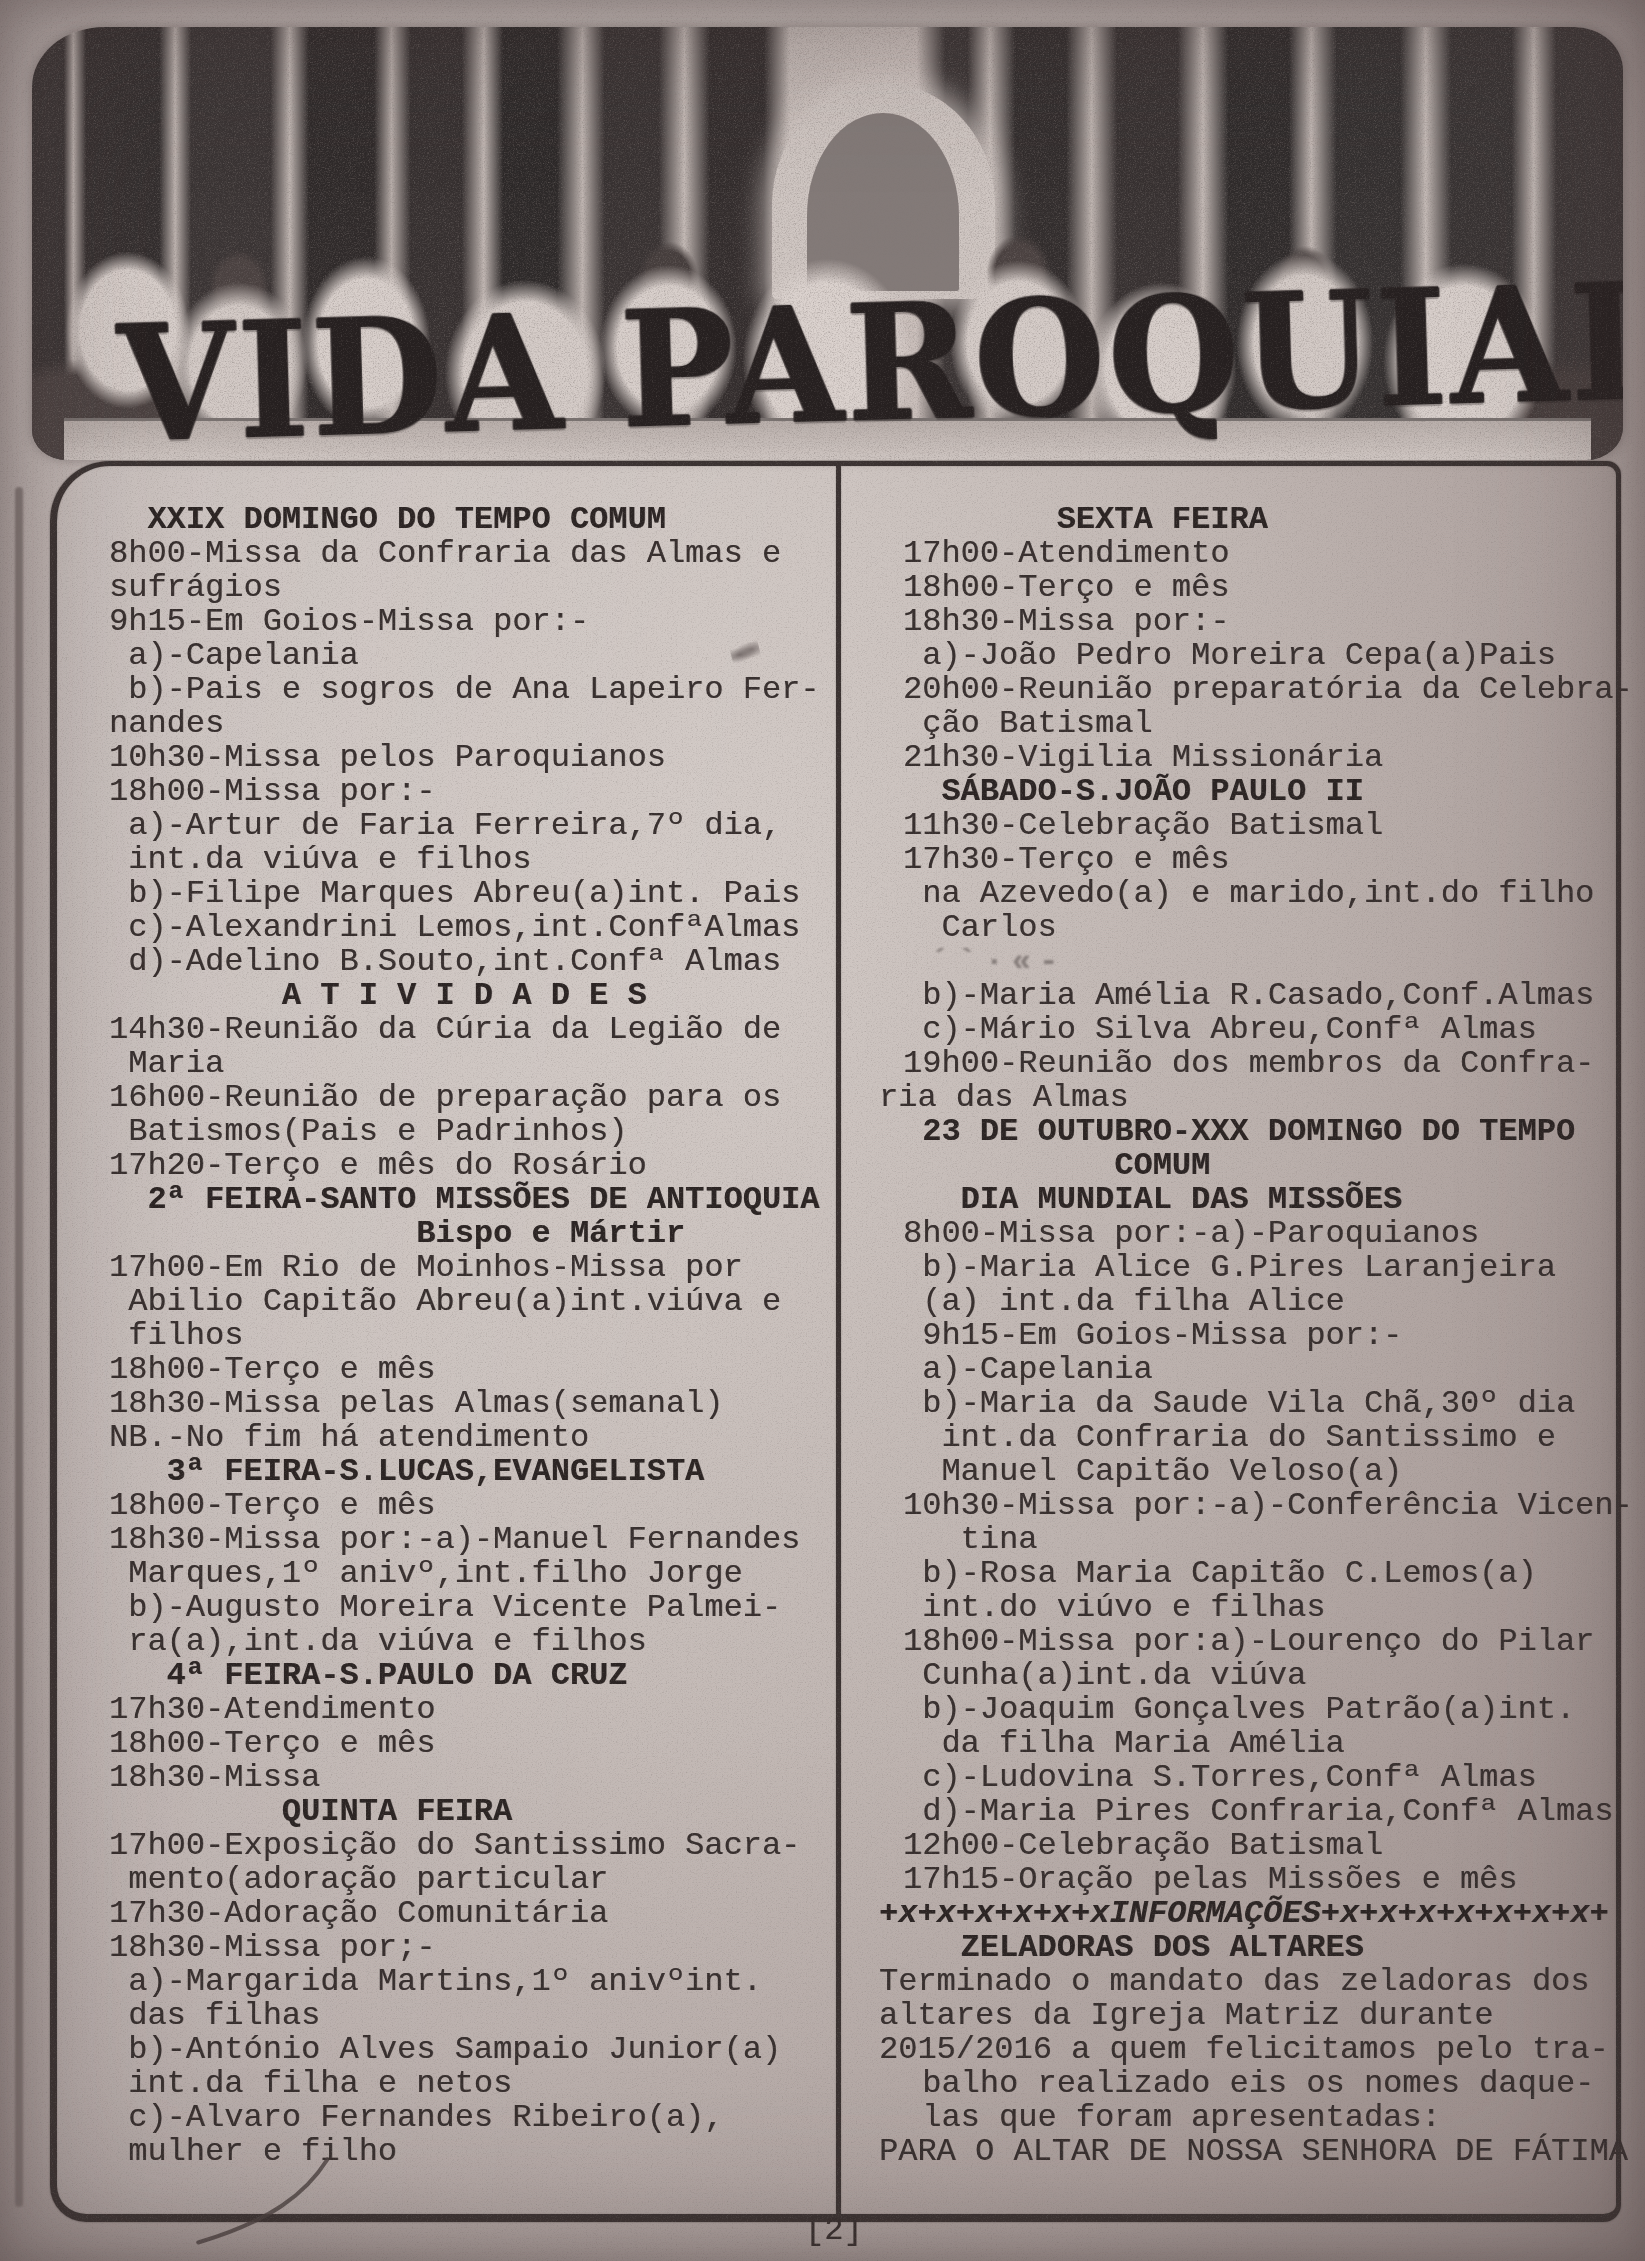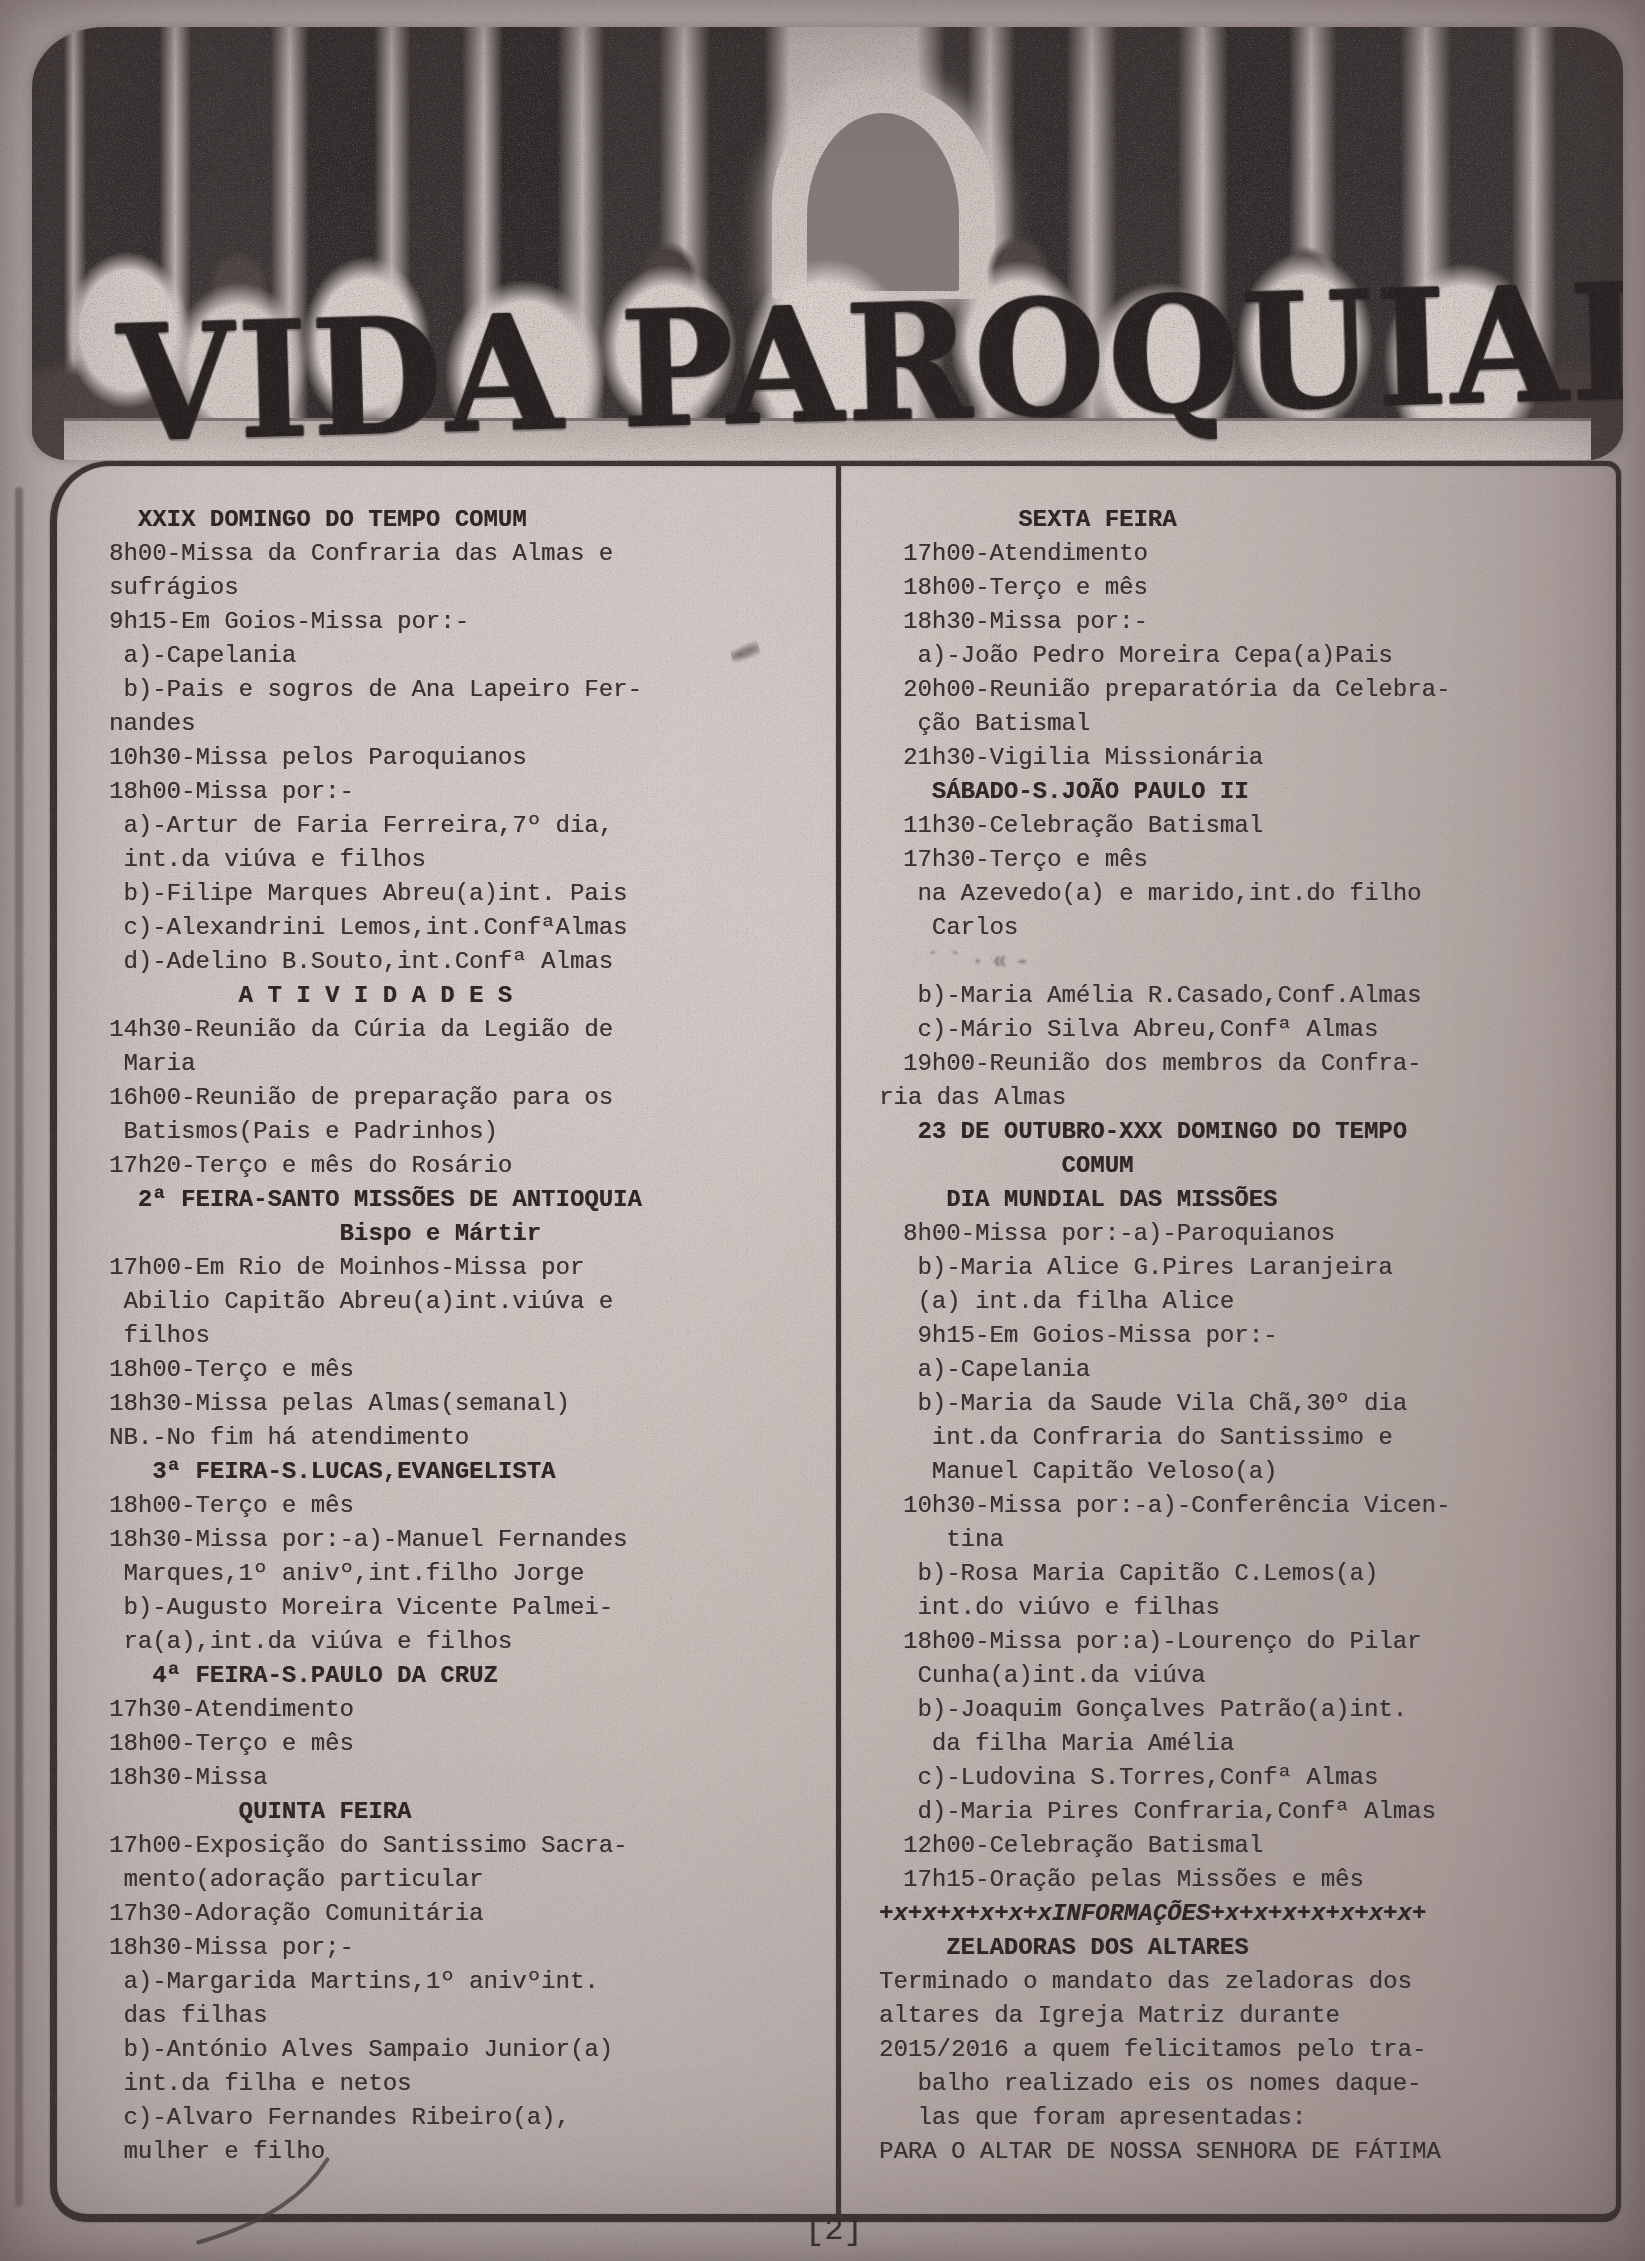--- a/index.html
+++ b/index.html
@@ -65,21 +65,21 @@
   
   .box{
     position:absolute; left:50px; top:461px; width:1559px; height:1748px;
     border:5.8px solid #3a3231; border-left-width:7px; border-bottom-width:8px;
     border-radius:60px 14px 17.3px 36px;
     box-shadow:0 0 1.7px rgba(58,50,49,.8), inset 0 0 1.2px rgba(58,50,49,.6);
     background:linear-gradient(100deg, rgba(255,255,255,.10), rgba(0,0,0,0) 42%, rgba(118,99,96,.12) 86%);
   }
   .divider{position:absolute; left:779px; top:-2.3px; bottom:-3.5px; width:5.2px;
     background:#3a3231; box-shadow:0 0 1.2px rgba(58,50,49,.7);}
-  .col{position:absolute; top:37px; font-size:24px; line-height:34px;}
+  .col{position:absolute; top:37px; font-size:32px; line-height:34px;}
   .col-left{left:52px; width:725px;}
   .col-right{left:846px; width:747px;}
   .line{white-space:pre; height:34px;
     text-shadow:0.4px 0.4px 0.5px rgba(55,47,46,.55);}
   .line.h{font-weight:bold; color:#2b2423;}
   .line.b{font-weight:bold; color:#2b2423;font-style:italic;}
   .line.w{margin-left:-24px;}
   .line.smudge{opacity:.45; filter:blur(0.9px); letter-spacing:8px; font-weight:bold;}
   
   .pagenum{position:absolute; left:805px; top:2212px; font-size:32px;

